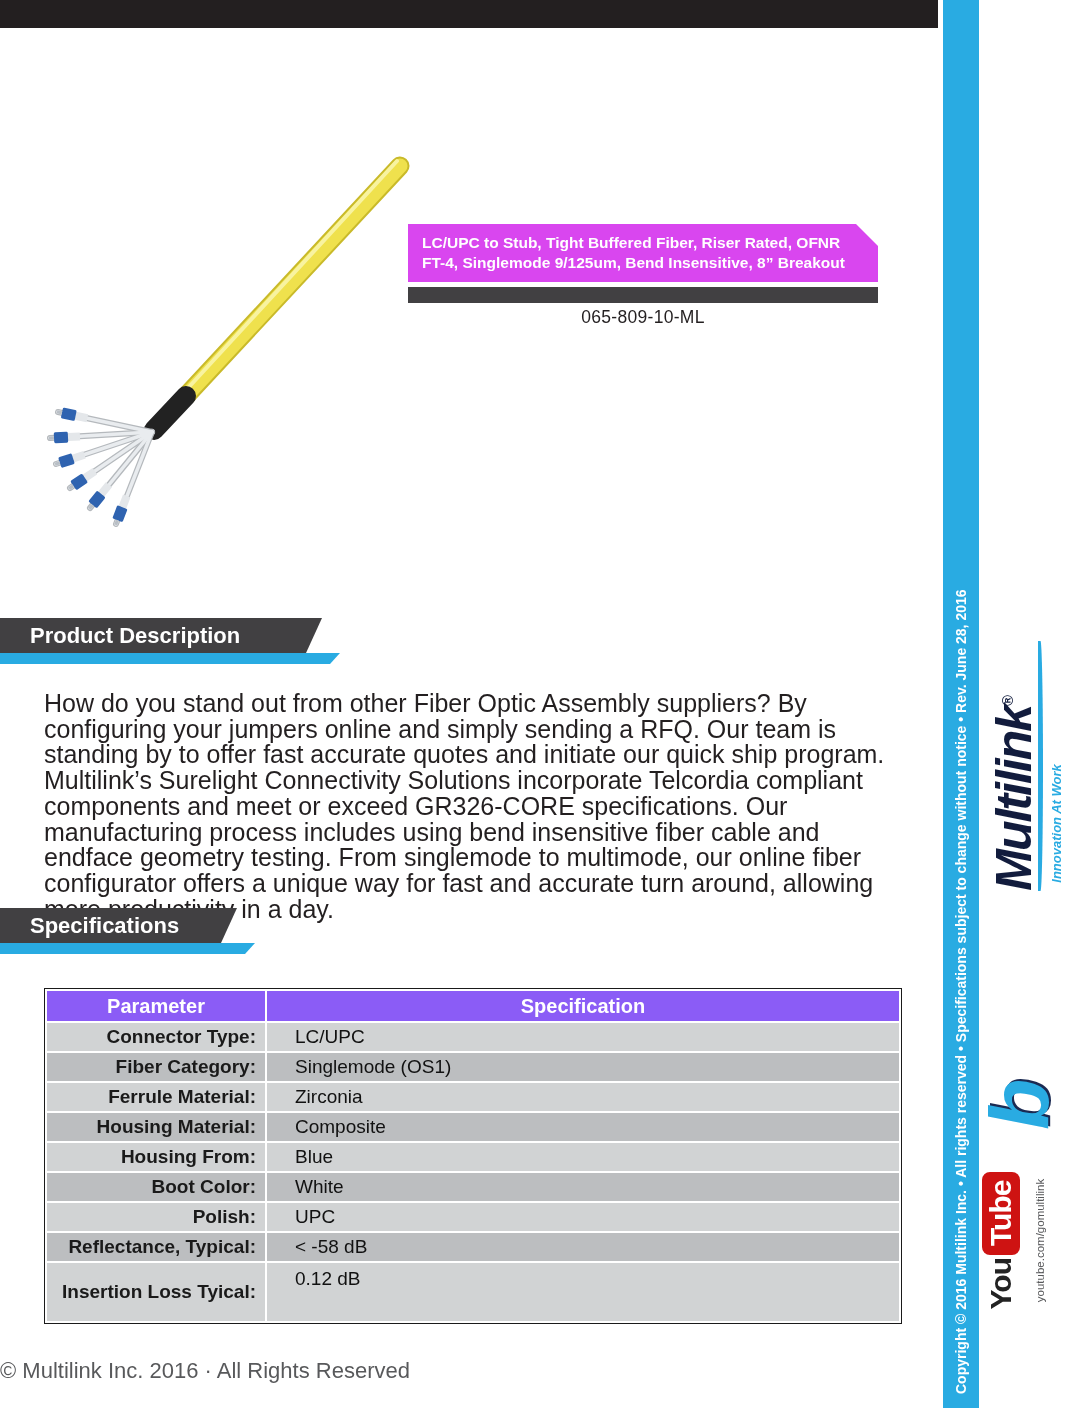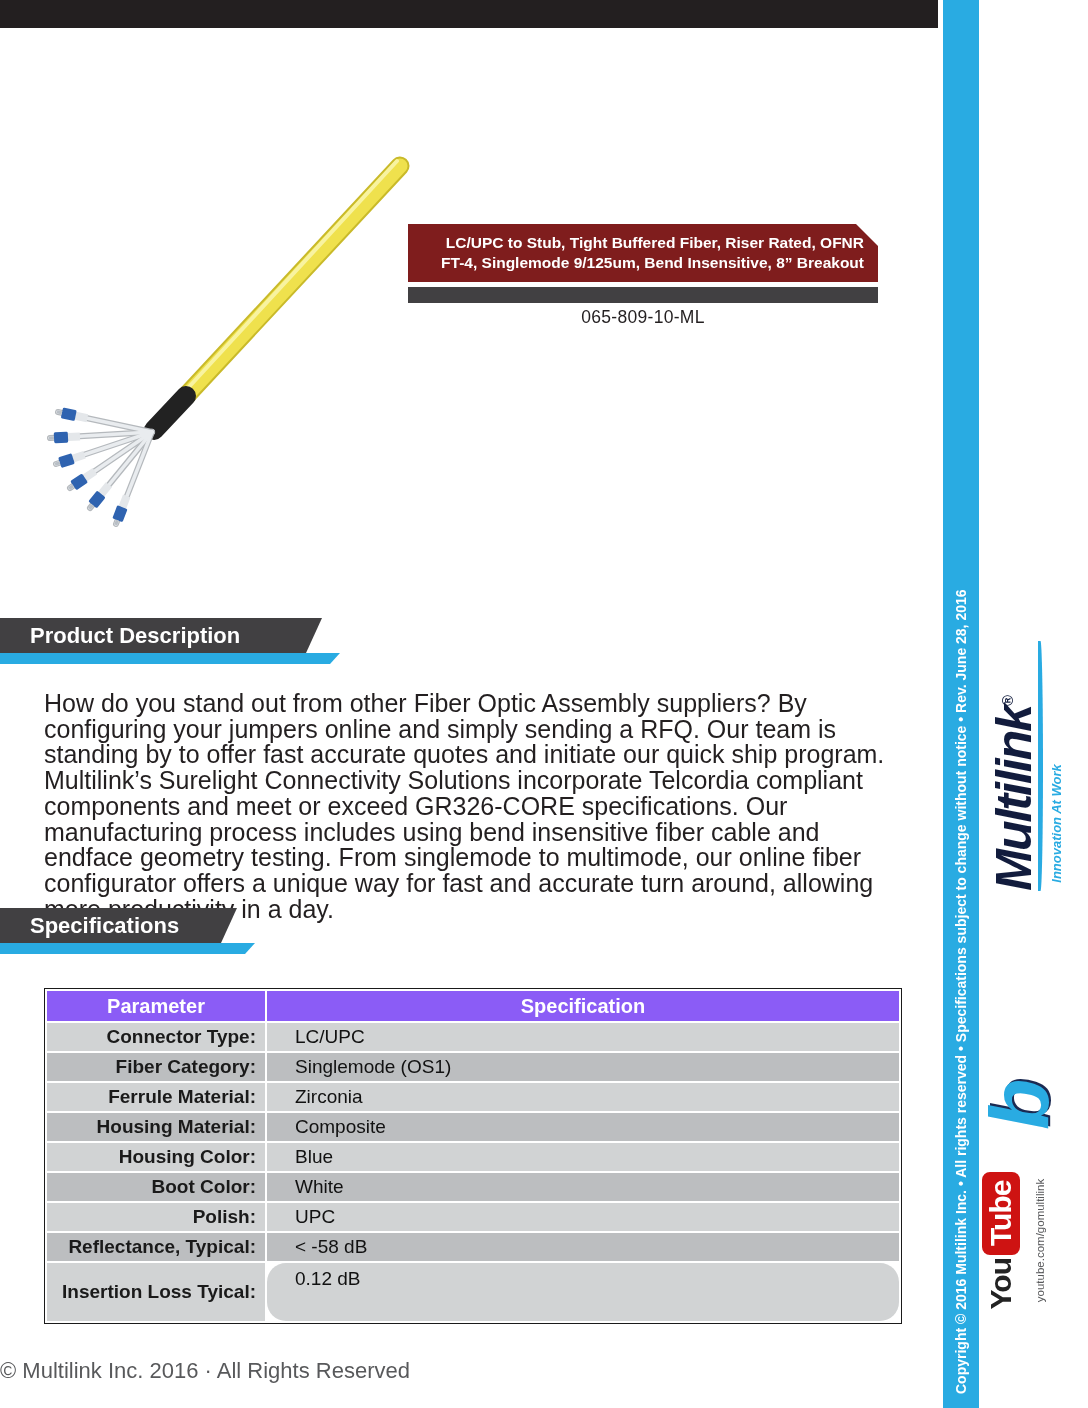--- a/index.html
+++ b/index.html
@@ -8,22 +8,22 @@
   .page { position:relative; width:1088px; height:1408px; background:#fff; overflow:hidden; }
 
   
   .topbar { position:absolute; left:0; top:0; width:938px; height:28px; background:#231F20; }
 
   
   .cable-art { position:absolute; left:28px; top:146px; }
 
   
   .title-banner { position:absolute; left:408px; top:224px; width:470px; min-height:58px;
-    background:#7f1d1d; color:#fff; font-weight:bold; font-size:15.5px; line-height:20px;
-    text-align:right; padding:9px 14px 8px 14px;
+    background:#d946ef; color:#fff; font-weight:bold; font-size:15.5px; line-height:20px;
+    text-align:left; padding:9px 14px 8px 14px;
     clip-path: polygon(0 0, calc(100% - 22px) 0, 100% 22px, 100% 100%, 0 100%); }
   .title-underbar { position:absolute; left:408px; top:287px; width:470px; height:16px; background:#414042; }
   .part-number { position:absolute; left:408px; top:307px; width:470px; text-align:center;
     font-size:17.5px; letter-spacing:.3px; color:#231F20; }
 
   
   .sec-dark { position:absolute; left:0; background:#414042; height:35px; color:#fff;
     font-weight:bold; font-size:22px; line-height:35px; padding-left:30px;
     clip-path: polygon(0 0, 100% 0, calc(100% - 16px) 100%, 0 100%); }
   .sec-blue { position:absolute; left:0; background:#29ABE2; height:11px;
@@ -41,21 +41,21 @@
   .spec-table { position:absolute; left:44px; top:988px; width:858px;
     border-collapse:separate; border-spacing:2px; background:#fff; border:1px solid #1a1a1a; }
   .spec-table th { background:#8b5cf6; color:#fff; font-size:20px; font-weight:bold; height:30px; padding:2px 6px; }
   .spec-table th.param-h { width:218px; }
   .spec-table td { font-size:19px; color:#111; height:28px; padding:2px 9px; vertical-align:middle; }
   .spec-table td.param { width:218px; text-align:right; font-weight:bold; color:#1a1a1a; }
   .spec-table td.value { text-align:left;padding-left:28px; }
   .spec-table tr.odd td  { background:#D1D3D4; }
   .spec-table tr.even td { background:#BCBEC0; }
   .spec-table tr.tall td { height:58px; }
-  .spec-table tr.tall td.value { vertical-align:top; padding-top:5px;border-radius:19px; }
+  .spec-table tr.tall td.value { vertical-align:top; padding-top:5px; }
 
   
   .footer { position:absolute; left:0; top:1358px; width:938px; text-align:left;
     font-size:22px; color:#58595B; }
 
   
   .blue-bar { position:absolute; left:943px; top:0; width:36px; height:1408px; background:#29ABE2; }
   .rot { position:absolute; transform-origin:0 0; transform:rotate(-90deg) translateX(-100%); }
   .copyright-v { left:943px; top:423px; width:975px; height:36px; line-height:36px;
     color:#fff; font-weight:bold; font-size:14px; white-space:nowrap; padding-left:4px; }
@@ -173,21 +173,21 @@
       </tr>
       <tr class="odd">
         <td class="param">Ferrule Material:</td>
         <td class="value">Zirconia</td>
       </tr>
       <tr class="even">
         <td class="param">Housing Material:</td>
         <td class="value">Composite</td>
       </tr>
       <tr class="odd">
-        <td class="param">Housing Color:</td>
+        <td class="param">Housing From:</td>
         <td class="value">Blue</td>
       </tr>
       <tr class="even">
         <td class="param">Boot Color:</td>
         <td class="value">White</td>
       </tr>
       <tr class="odd">
         <td class="param">Polish:</td>
         <td class="value">UPC</td>
       </tr>

